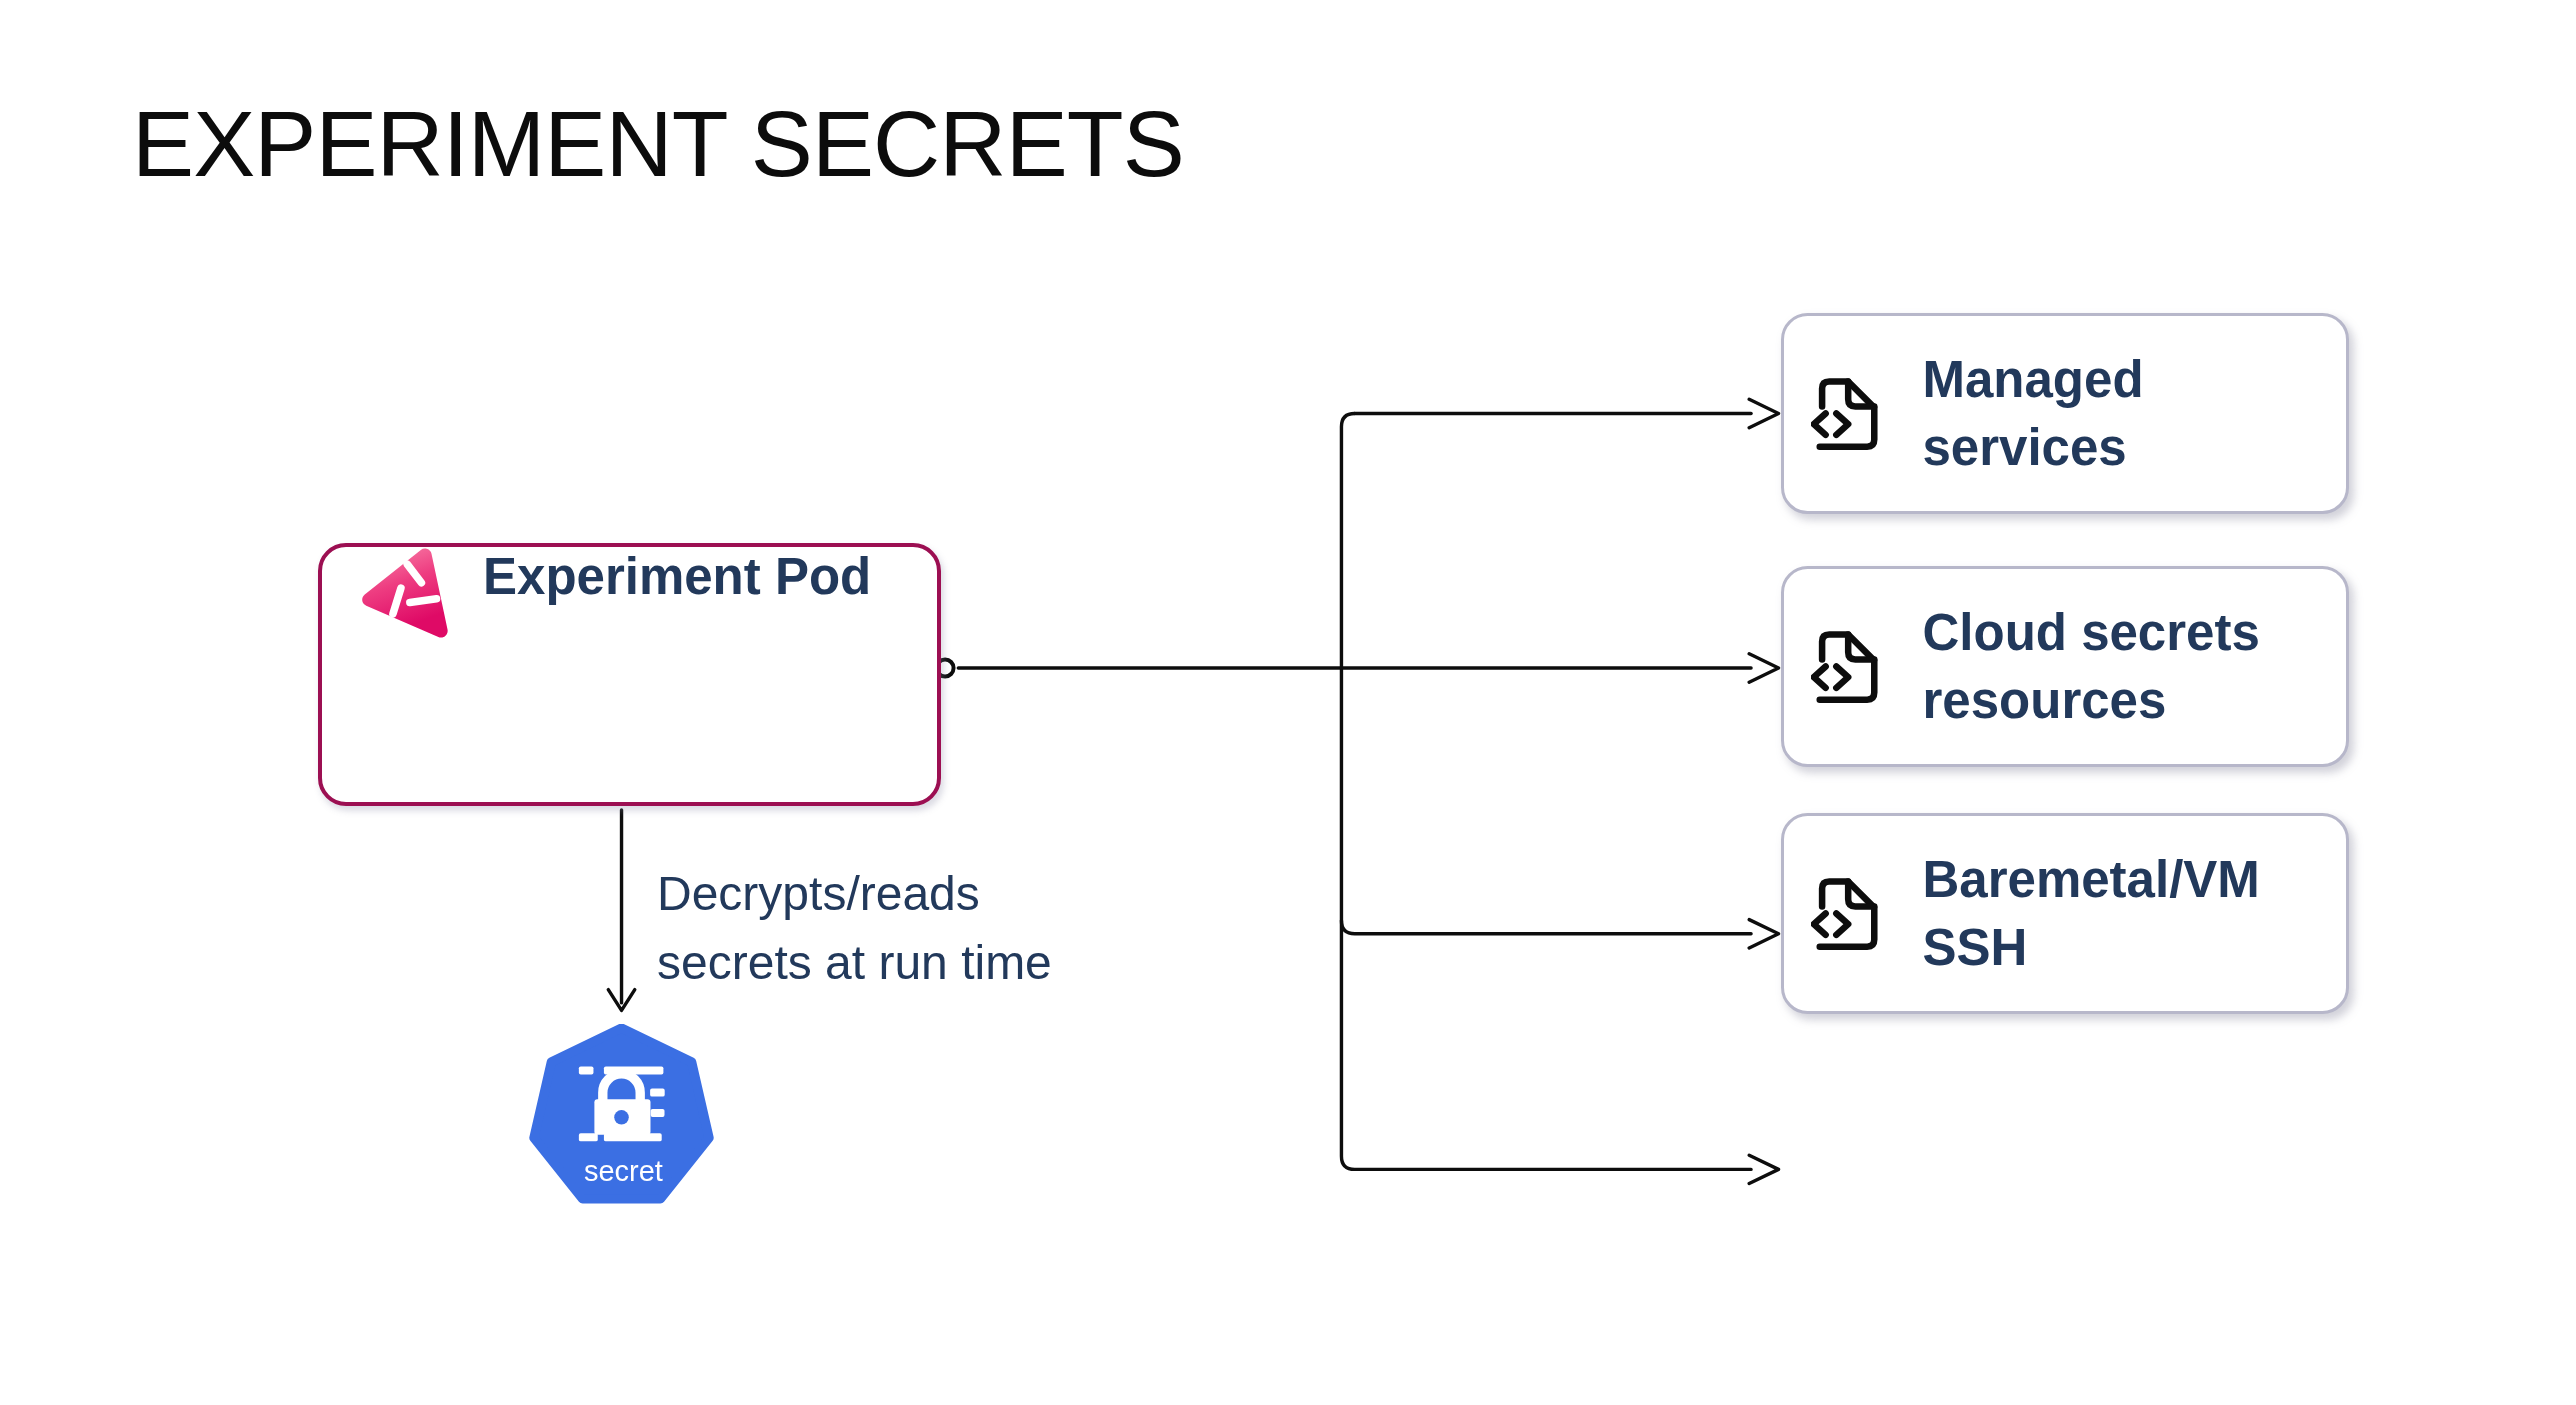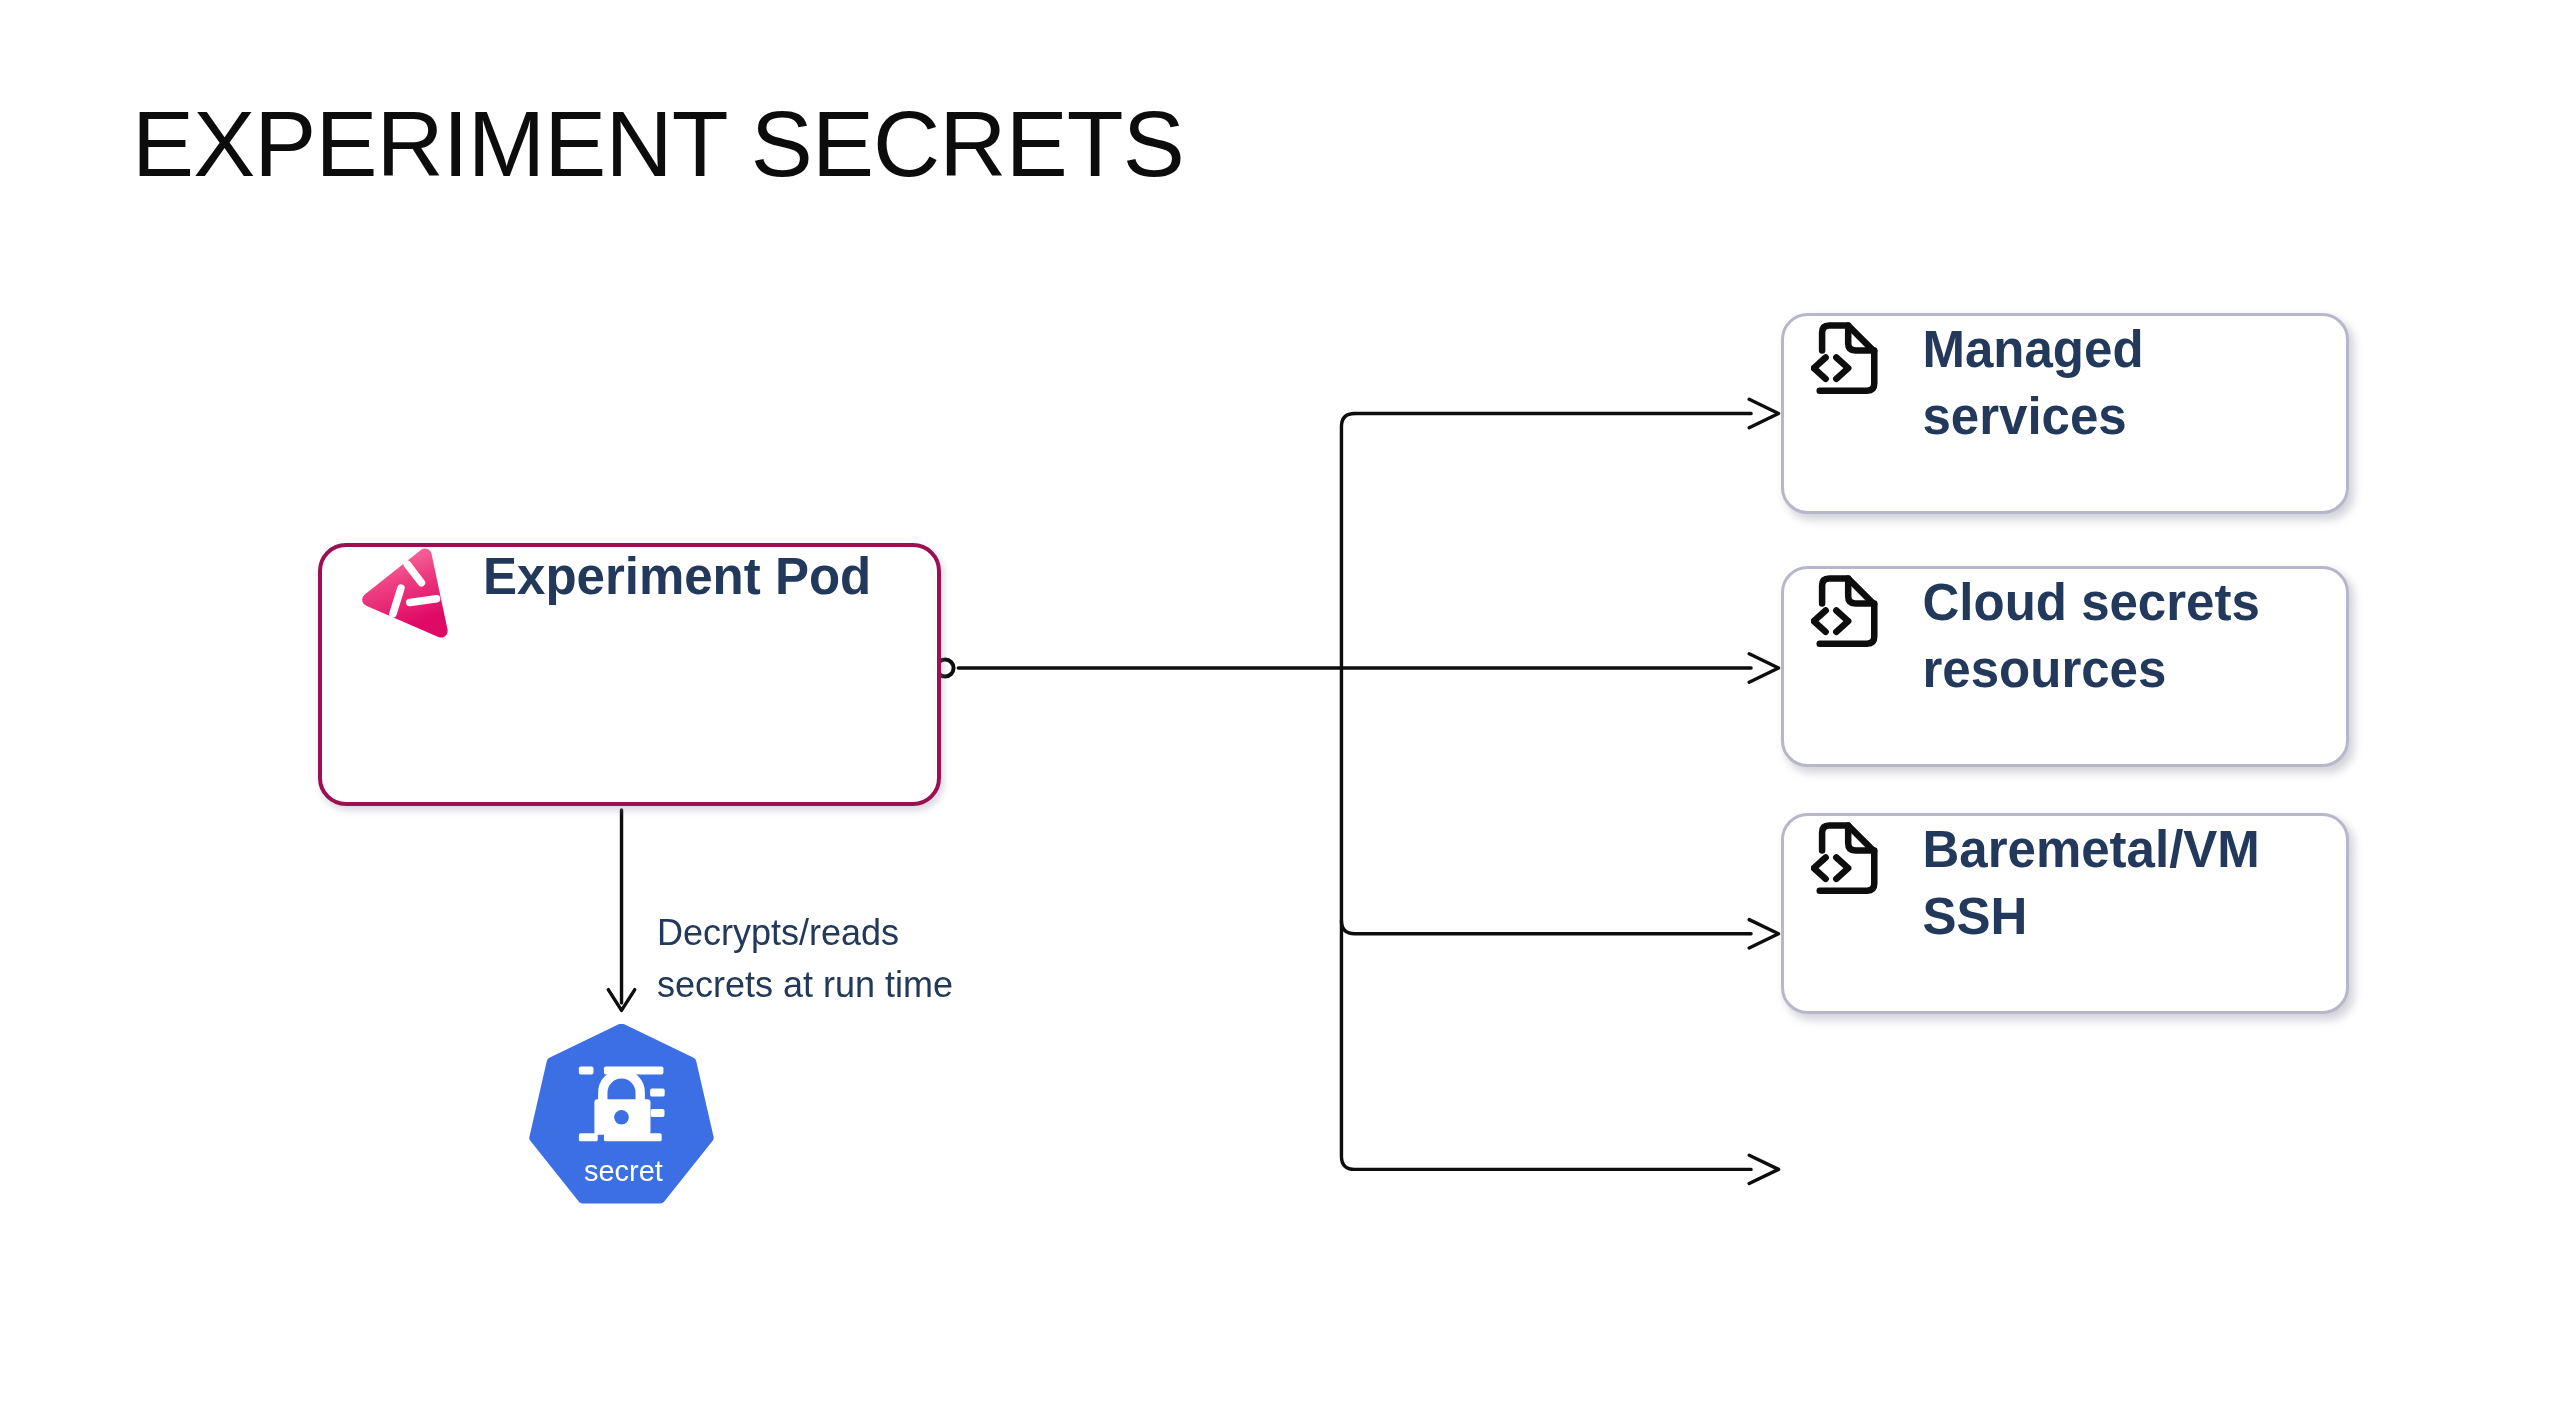--- a/index.html
+++ b/index.html
@@ -14,27 +14,27 @@
   .connectors{position:absolute;left:0;top:0;width:2576px;height:1406px;}
   .pod-box{
     position:absolute;left:318px;top:543px;width:623px;height:263px;box-sizing:border-box;
     background:#ffffff;border:4.3px solid #9C0F52;border-radius:28px;
     display:flex;align-items:flex-start;padding-left:38px;gap:34px;
     box-shadow:2.8px 4.7px 6.6px rgba(140,140,165,.30);
   }
   .pod-label{font-size:51px;font-weight:700;color:#22395B;white-space:nowrap;}
   .caption{
     position:absolute;left:657px;top:859px;
-    font-size:36px;font-weight:500;color:#22395B;line-height:1.44;white-space:pre-line;margin-top:48px;
+    font-size:48px;font-weight:500;color:#22395B;line-height:1.44;white-space:pre-line;
   }
   .secret-node{position:absolute;left:528px;top:1024px;}
   .target-box{
     position:absolute;left:1781px;width:568px;height:201px;box-sizing:border-box;
     background:#ffffff;border:3.8px solid #B7B7CA;border-radius:26.5px;
-    display:flex;align-items:flex-start;padding-left:26.5px;gap:40px;
+    display:flex;align-items:center;padding-left:26.5px;gap:40px;
     box-shadow:4.7px 5.7px 8.5px rgba(125,125,150,.35);
   }
   .target-label{
     font-size:51px;font-weight:700;color:#22395B;line-height:1.32;white-space:pre-line;
   }
   .file-icon{flex:0 0 auto;}
   .litmus-icon{flex:0 0 auto;}
 </style>
 </head>
 <body>

